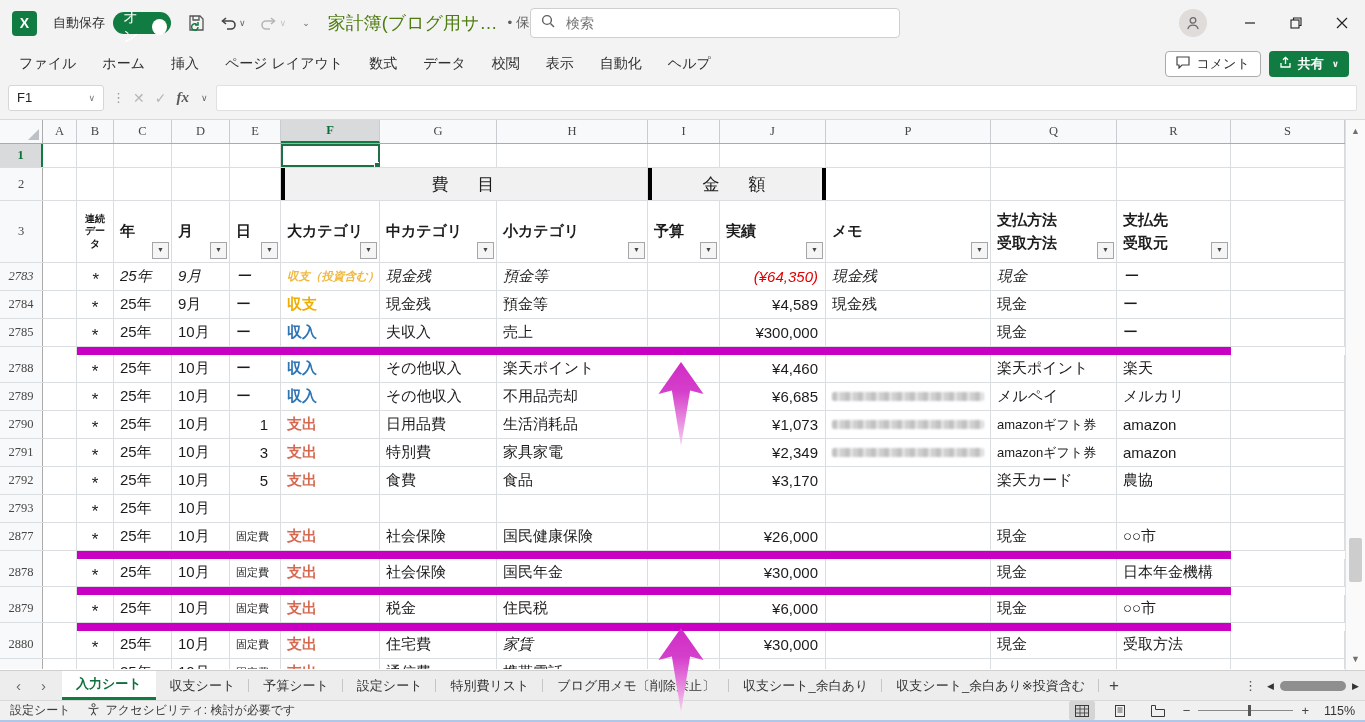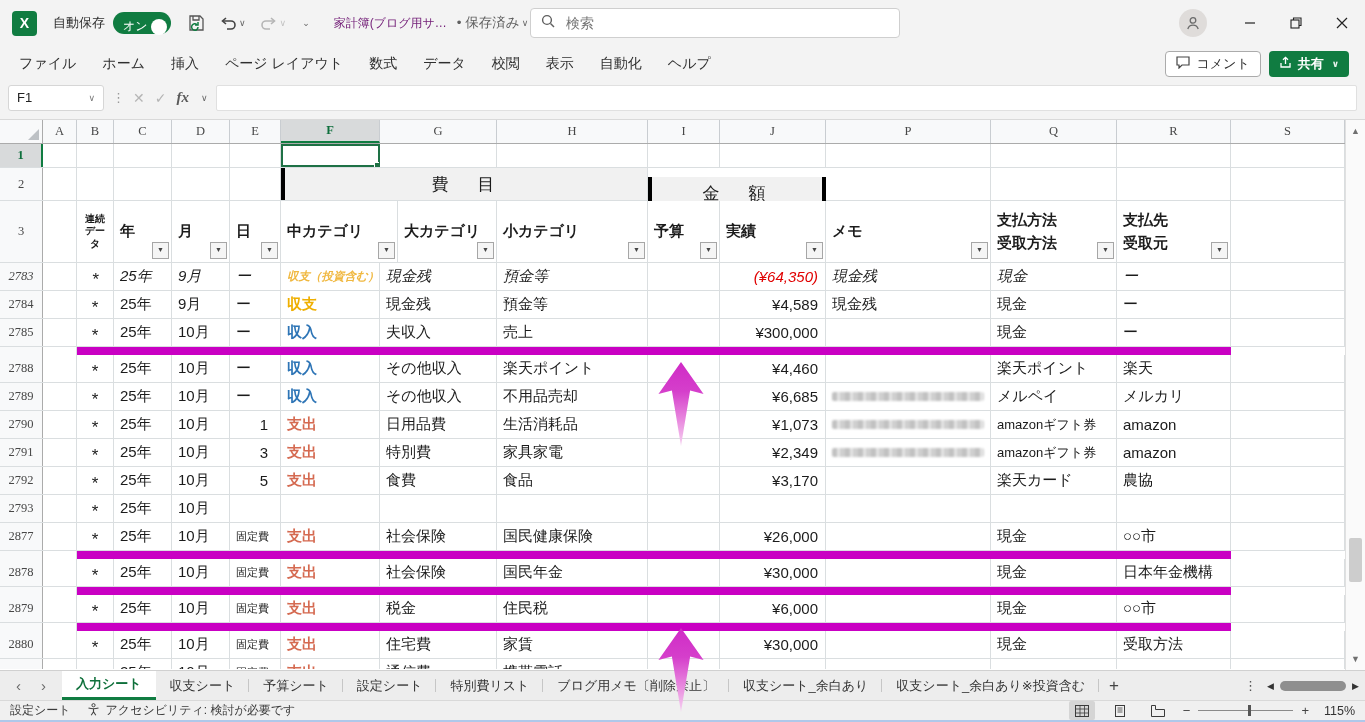--- a/index.html
+++ b/index.html
@@ -8,27 +8,27 @@
        display:flex;flex-direction:column;position:relative;
        --magenta:#C900C3;--income:#2E75B6;--expense:#D56A51;--gold:#EFAF00;--goldlight:#F0B840;--neg:#E00000;--green:#107C41;}
   *{box-sizing:border-box}
 
   
   .titlebar{height:46px;background:#F3F3F3;display:flex;align-items:center;position:relative;flex:none}
   .excelicon{width:25px;height:25px;margin-left:12px;background:var(--green);border-radius:4px;color:#fff;font-weight:bold;
              display:flex;align-items:center;justify-content:center;font-size:14px}
   .autosave{margin-left:16px;font-size:13px;color:#2f2f2f}
   .toggle{margin-left:8px;width:58px;height:22px;border-radius:11px;background:var(--green);color:#fff;
-          display:flex;align-items:center;padding:7px 4px 0 10px;font-size:12px;cursor:default}
+          display:flex;align-items:center;padding:7px 4px 0 10px;font-size:15px;cursor:default}
   .knob{width:16px;height:16px;background:#fff;border-radius:50%;margin-left:auto}
   .qat{display:flex;align-items:center;gap:14px;margin-left:16px;color:#444}
   .qat svg{display:block}
   .dim{opacity:.35}
   .tinychev{font-size:9px;color:#666;margin-left:2px}
-  .fname{margin-left:24px;font-size:12px;color:#701a75;white-space:nowrap}
+  .fname{margin-left:18px;font-size:18px;color:#4d7c0f;white-space:nowrap}
   .fstatus{margin-left:10px;font-size:13.5px;color:#5f5f5f;white-space:nowrap}
   .search{position:absolute;left:530px;top:8px;width:370px;height:30px;background:#fff;border:1px solid #CFCFCF;border-radius:4px;
           display:flex;align-items:center;padding:0 10px;gap:9px}
   .search input{border:none;outline:none;flex:1;font-size:14px;color:#444;background:transparent;font-family:inherit}
   .tb-right{margin-left:auto;display:flex;align-items:center;height:100%}
   .avatar{width:28px;height:28px;border-radius:50%;background:#DFDCDA;display:flex;align-items:center;justify-content:center;margin-right:20px}
   .winbtn{width:46px;height:46px;display:flex;align-items:center;justify-content:center;color:#222}
 
   
   .ribbon{height:36px;background:#F3F3F3;display:flex;align-items:center;padding:0 6px;flex:none}
@@ -292,36 +292,36 @@
         <div class="cell" style="min-width: 114px; width: 114px;"></div>
       </div>
       <div class="grow" style="height: 33px;">
         <div class="rowh">2</div>
         <div class="cell" style="min-width: 34px; width: 34px;"></div>
         <div class="cell" style="min-width: 37px; width: 37px;"></div>
         <div class="cell" style="min-width: 58px; width: 58px;"></div>
         <div class="cell" style="min-width: 58px; width: 58px;"></div>
         <div class="cell" style="min-width: 51px; width: 51px;"></div>
         <div class="cell banner b1" style="min-width: 367px; width: 367px;">費　目</div>
-        <div class="cell banner b2" style="min-width: 178px; width: 178px; margin-top: 9px;">金　額</div>
+        <div class="cell banner b2" style="min-width: 178px; width: 178px;">金　額</div>
         <div class="cell" style="min-width: 165px; width: 165px;"></div>
         <div class="cell" style="min-width: 126px; width: 126px;"></div>
         <div class="cell" style="min-width: 114px; width: 114px;"></div>
         <div class="cell" style="min-width: 114px; width: 114px;"></div>
       </div>
       <div class="grow" style="height: 62px;">
         <div class="rowh">3</div>
         <div class="cell h3" style="min-width: 34px; width: 34px;"></div>
         <div class="cell h3 hsmall" style="min-width: 37px; width: 37px;">連続
 データ</div>
         <div class="cell h3" style="min-width: 58px; width: 58px;">年<div class="filterbtn">▼</div></div>
         <div class="cell h3" style="min-width: 58px; width: 58px;">月<div class="filterbtn">▼</div></div>
         <div class="cell h3" style="min-width: 51px; width: 51px;">日<div class="filterbtn">▼</div></div>
+        <div class="cell h3" style="min-width: 99px; width: 99px;">大カテゴリ<div class="filterbtn">▼</div></div>
         <div class="cell h3" style="min-width: 117px; width: 117px;">中カテゴリ<div class="filterbtn">▼</div></div>
-        <div class="cell h3" style="min-width: 99px; width: 99px;">大カテゴリ<div class="filterbtn">▼</div></div>
         <div class="cell h3" style="min-width: 151px; width: 151px;">小カテゴリ<div class="filterbtn">▼</div></div>
         <div class="cell h3" style="min-width: 72px; width: 72px;">予算<div class="filterbtn">▼</div></div>
         <div class="cell h3" style="min-width: 106px; width: 106px;">実績<div class="filterbtn">▼</div></div>
         <div class="cell h3" style="min-width: 165px; width: 165px;">メモ<div class="filterbtn">▼</div></div>
         <div class="cell h3" style="min-width: 126px; width: 126px;">支払方法
 受取方法<div class="filterbtn">▼</div></div>
         <div class="cell h3" style="min-width: 114px; width: 114px;">支払先
 受取元<div class="filterbtn">▼</div></div>
         <div class="cell h3" style="min-width: 114px; width: 114px;"></div>
       </div>
@@ -557,21 +557,21 @@
       </div>
       <div class="grow" style="height: 28px;">
         <div class="rowh">2880</div>
         <div class="cell" style="min-width: 34px; width: 34px;"></div>
         <div class="cell star" style="min-width: 37px; width: 37px;">*</div>
         <div class="cell" style="min-width: 58px; width: 58px;">25年</div>
         <div class="cell" style="min-width: 58px; width: 58px;">10月</div>
         <div class="cell day-fixed" style="min-width: 51px; width: 51px;">固定費</div>
         <div class="cell cat cat-red" style="min-width: 99px; width: 99px;">支出</div>
         <div class="cell" style="min-width: 117px; width: 117px;">住宅費</div>
-        <div class="cell" style="min-width: 151px; width: 151px;">家賃</div>
+        <div class="cell" style="min-width: 151px; width: 151px; font-style: italic;">家賃</div>
         <div class="cell amt" style="min-width: 72px; width: 72px;"></div>
         <div class="cell amt" style="min-width: 106px; width: 106px;">¥30,000</div>
         <div class="cell" style="min-width: 165px; width: 165px;"></div>
         <div class="cell" style="min-width: 126px; width: 126px;">現金</div>
         <div class="cell" style="min-width: 114px; width: 114px;">受取方法</div>
         <div class="cell" style="min-width: 114px; width: 114px;"></div>
       </div>
       <div class="clipwrap">
         <div class="grow" style="height: 28px;">
           <div class="rowh"></div>

